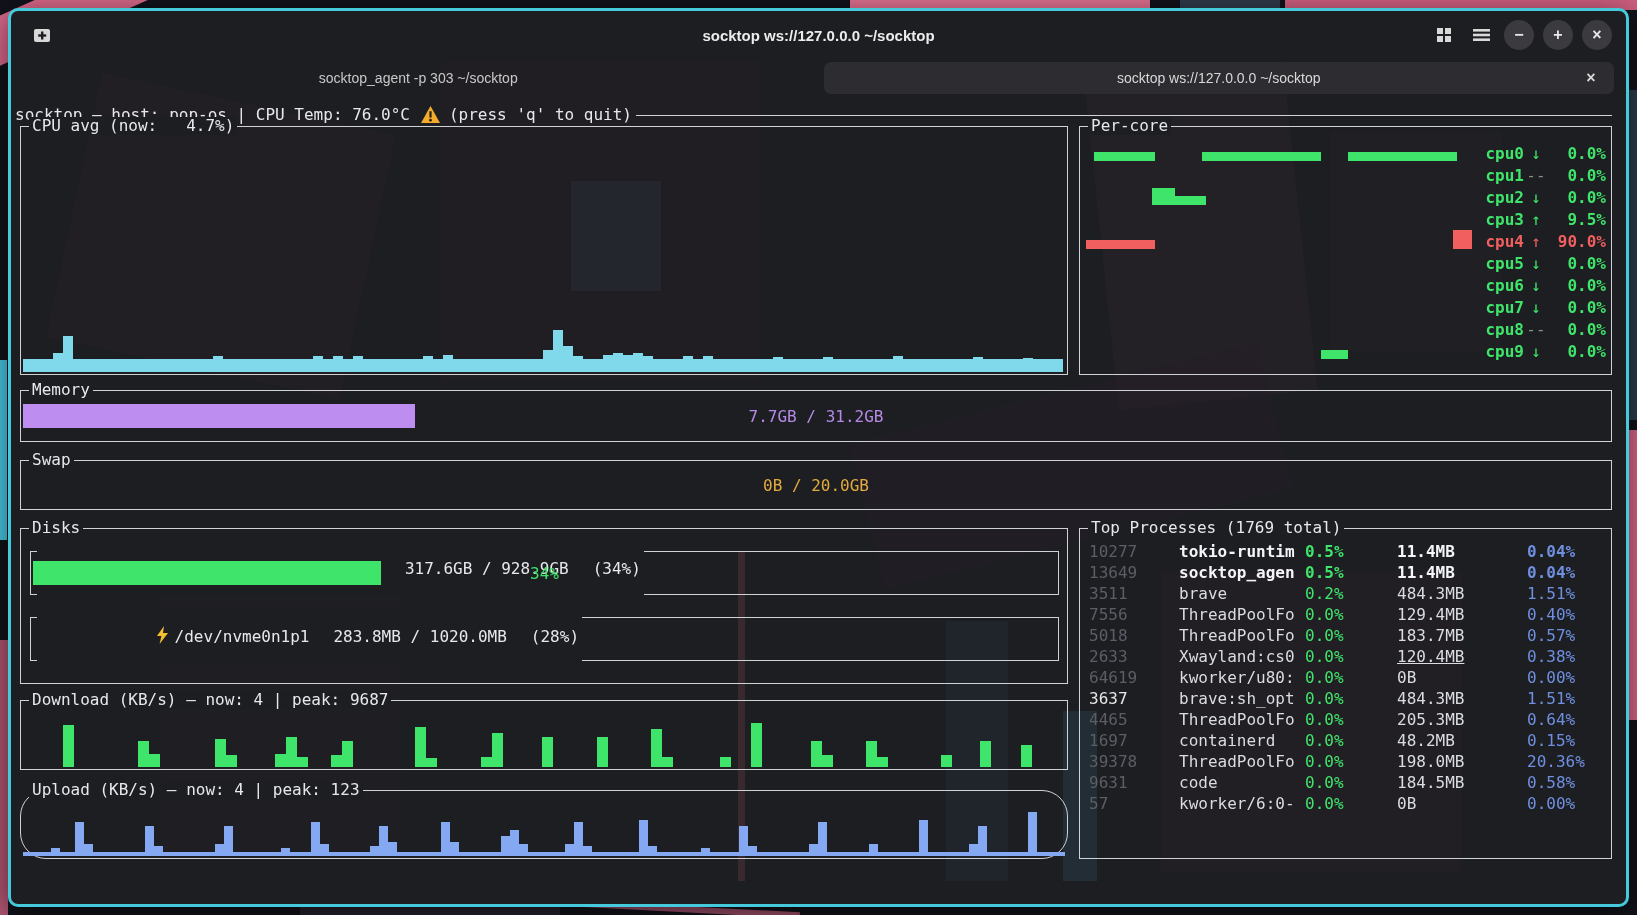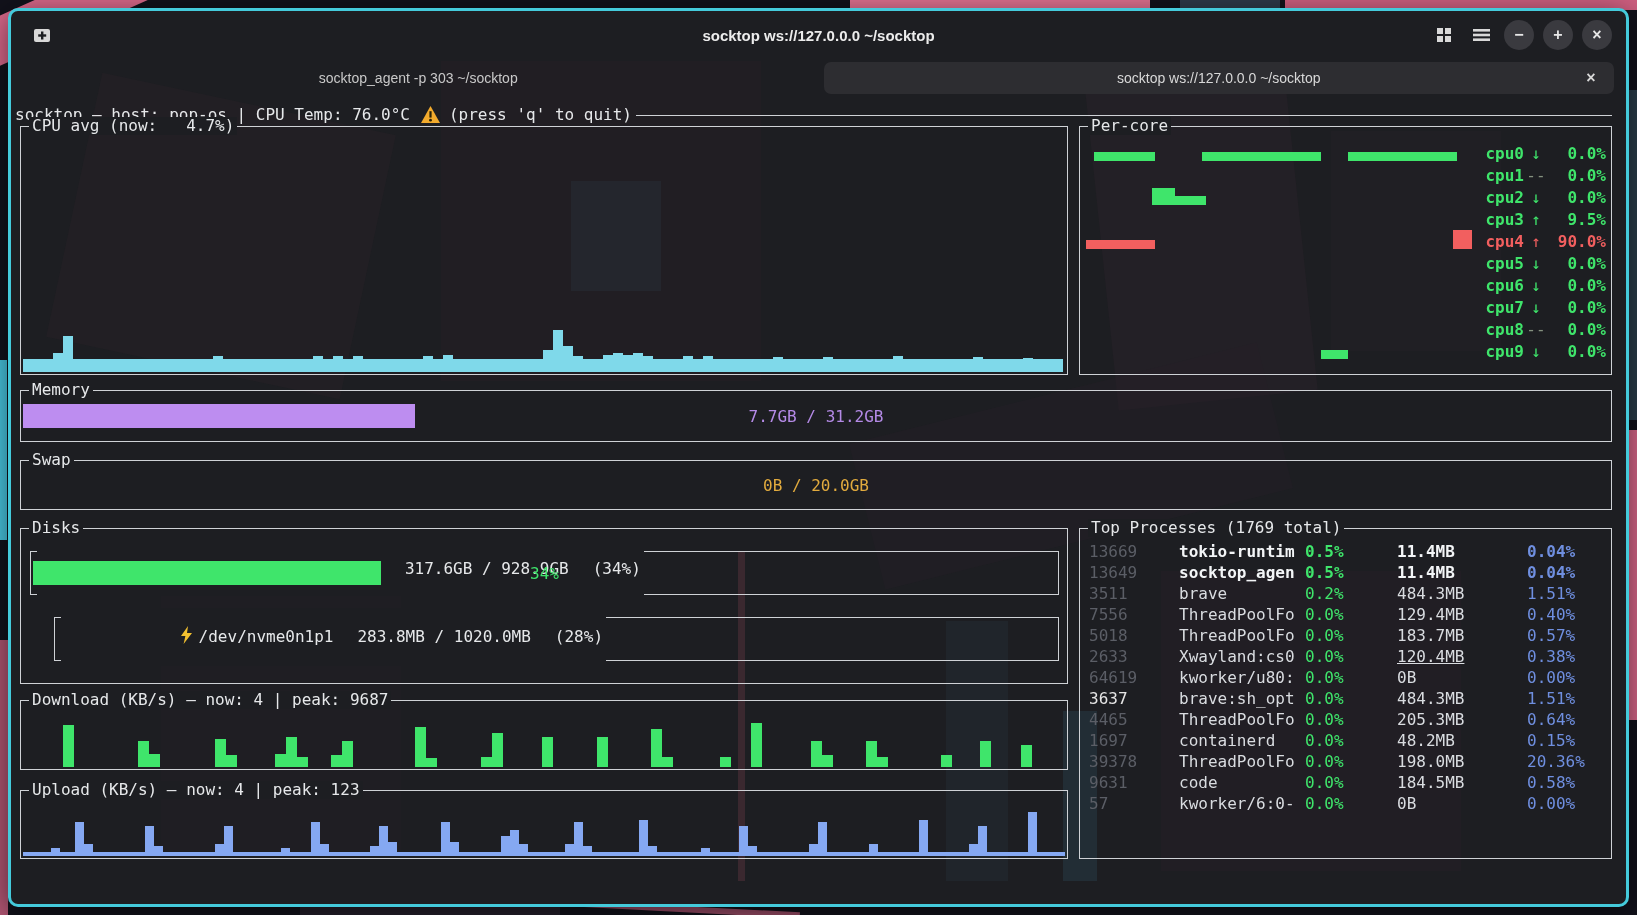--- a/index.html
+++ b/index.html
@@ -340,21 +340,21 @@
               <circle cx="13" cy="6.2" r="1.2" fill="#1d1e22"></circle>
             </svg>
           </span><span>/dev/mapper/data-root</span><span style="margin-left:18px;">317.6GB / 928.9GB</span><span style="margin-left:18px;">(34%)</span>
         </span>
         <div class="gauge">
           <div class="gauge-bar" id="disk0-bar" style="width: 34%; background: rgb(63, 229, 107);"></div>
           <div class="gauge-label" id="disk0-label" style="color: rgb(63, 229, 107);">34%</div>
         </div>
       </div>
 
-      <div class="subpanel" style="top:88px;margin-left:24px;">
+      <div class="subpanel" style="top:88px;">
         <span class="sub-title">
           <span>
             <svg width="13" height="18" viewBox="0 0 13 18">
               <polygon points="8,0 1,10 5.4,10 3.6,18 12,7 7,7" fill="#f2c030"></polygon>
             </svg>
           </span><span>/dev/nvme0n1p1</span><span style="margin-left:18px;">283.8MB / 1020.0MB</span><span style="margin-left:18px;">(28%)</span>
         </span>
       </div>
     </div>
 
@@ -384,21 +384,21 @@
           <span style="left: 788px; width: 11px; height: 26px; background: rgb(63, 229, 107);"></span>
           <span style="left: 799px; width: 11px; height: 12px; background: rgb(63, 229, 107);"></span>
           <span style="left: 843px; width: 11px; height: 26px; background: rgb(63, 229, 107);"></span>
           <span style="left: 854px; width: 11px; height: 10px; background: rgb(63, 229, 107);"></span>
           <span style="left: 918px; width: 11px; height: 12px; background: rgb(63, 229, 107);"></span>
           <span style="left: 957px; width: 11px; height: 26px; background: rgb(63, 229, 107);"></span>
           <span style="left: 998px; width: 11px; height: 22px; background: rgb(63, 229, 107);"></span>
         </div>
     </div>
 
-    <div class="panel" style="left:9px;top:693px;width:1046px;height:67px;">
+    <div class="panel" style="left:9px;top:693px;width:1046px;height:67px;border-radius:26px;">
       <span class="ptitle">Upload (KB/s) — now: 4 | peak: 123</span>
       <div class="net-histo" id="ul-histo">
           <span style="left: 0px; width: 100%; height: 4px; background: rgb(133, 168, 242);"></span>
           <span style="left: 28px; width: 9px; height: 8px; background: rgb(133, 168, 242);"></span>
           <span style="left: 52px; width: 9px; height: 34px; background: rgb(133, 168, 242);"></span>
           <span style="left: 61px; width: 9px; height: 12px; background: rgb(133, 168, 242);"></span>
           <span style="left: 122px; width: 9px; height: 30px; background: rgb(133, 168, 242);"></span>
           <span style="left: 131px; width: 9px; height: 10px; background: rgb(133, 168, 242);"></span>
           <span style="left: 192px; width: 9px; height: 12px; background: rgb(133, 168, 242);"></span>
           <span style="left: 201px; width: 9px; height: 30px; background: rgb(133, 168, 242);"></span>
@@ -428,21 +428,21 @@
           <span style="left: 946px; width: 9px; height: 12px; background: rgb(133, 168, 242);"></span>
           <span style="left: 955px; width: 9px; height: 30px; background: rgb(133, 168, 242);"></span>
           <span style="left: 1005px; width: 9px; height: 44px; background: rgb(133, 168, 242);"></span>
         </div>
     </div>
 
     <div class="panel" style="left:1068px;top:431px;width:531px;height:329px;">
       <span class="ptitle">Top Processes (1769 total)</span>
       <div class="proc" id="proc-table">
           <div class="prow">
-            <span style="color:#5b5e66">13669</span>
+            <span style="color:#5b5e66">10277</span>
             <span style="color:#f3f5f7;font-weight:bold;">tokio-runtim</span>
             <span style="color:#3fe56b;font-weight:bold;">0.5%</span>
             <span style="color:#f3f5f7;font-weight:bold;">11.4MB</span>
             <span style="color:#6f8fe0;font-weight:bold;">0.04%</span>
           </div>
           <div class="prow">
             <span style="color:#5b5e66">13649</span>
             <span style="color:#f3f5f7;font-weight:bold;">socktop_agen</span>
             <span style="color:#3fe56b;font-weight:bold;">0.5%</span>
             <span style="color:#f3f5f7;font-weight:bold;">11.4MB</span>

